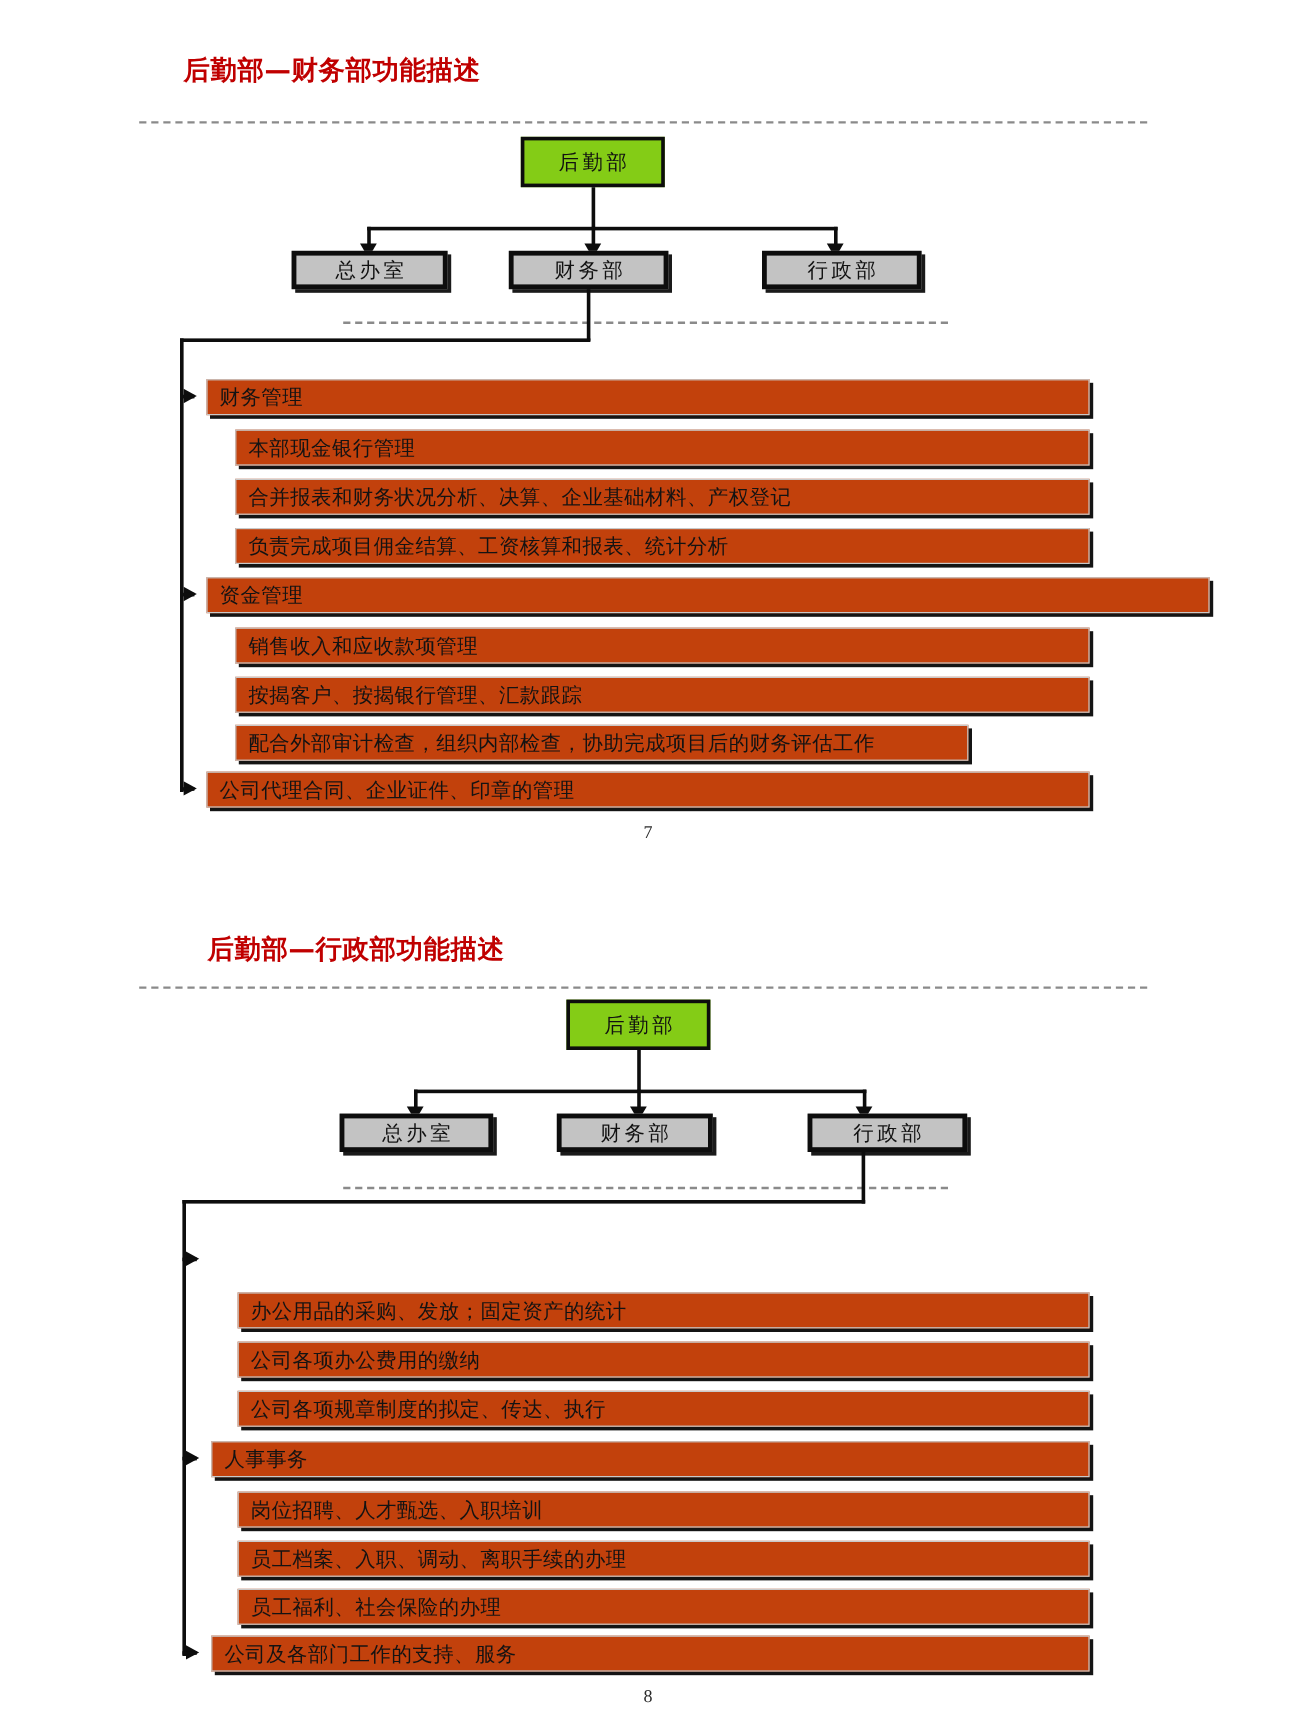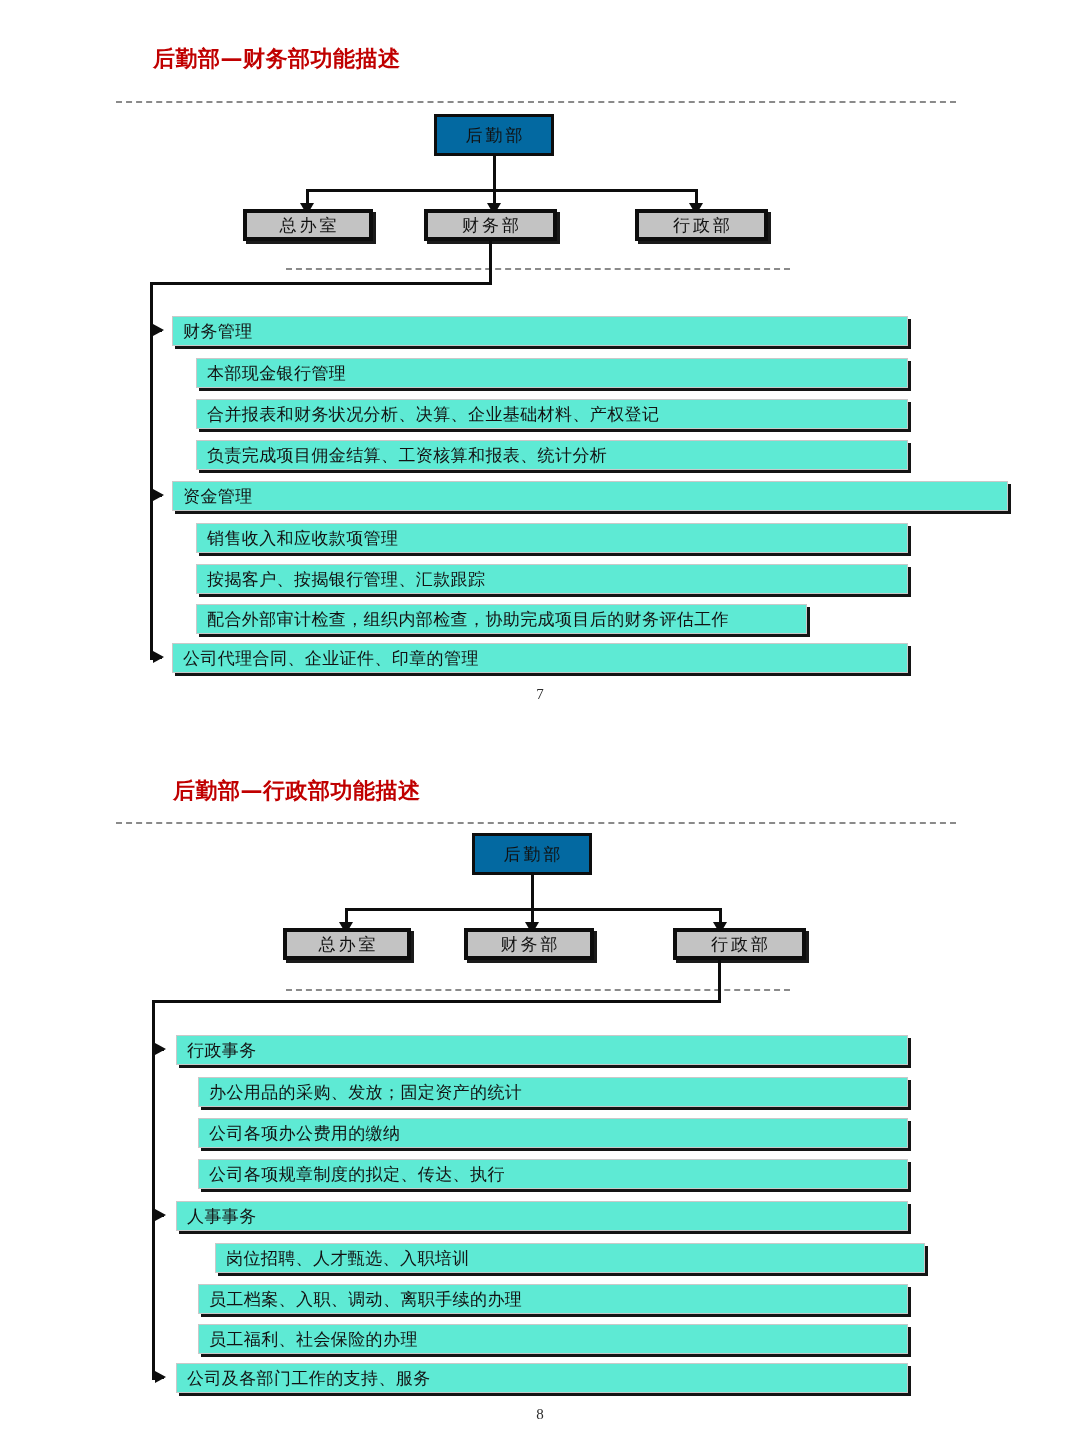--- a/index.html
+++ b/index.html
@@ -45,21 +45,21 @@
     display: flex;
     align-items: center;
     justify-content: center;
     font-size: 17px;
     color: #111111;
     letter-spacing: 3px;
     text-indent: 3px;
     white-space: nowrap;
   }
   .org-box.root {
-    background: #0369a1;
+    background: #84cc16;
     border: 3px solid #0d0d0d;
   }
   .org-box.child {
     background: #c3c3c3;
     border: 4px solid #0d0d0d;
     box-shadow: 3px 3px 0 0 #1a1a1a;
   }
 
   
   .ln-h {
@@ -86,21 +86,21 @@
     height: 0;
     border-top: 6px solid transparent;
     border-bottom: 6px solid transparent;
     border-left: 11px solid #0d0d0d;
   }
 
   
   .func-row {
     position: absolute;
     box-sizing: border-box;
-    background: #5eead4;
+    background: #c2410c;
     border: 1px solid #c9c9c9;
     box-shadow: 3px 3px 0 0 #141414;
     display: flex;
     align-items: center;
     height: 30px;
     font-size: 17px;
     color: #131313;
     padding-left: 10px;
     white-space: nowrap;
     letter-spacing: 0.4px;
@@ -192,29 +192,28 @@
   <div class="org-box child" style="left:673px; top:208px; width:133px; height:32px;">行政部</div>
 
   <div class="hr-dashed" style="left:286px; top:269px; width:504px;"></div>
 
   <div class="ln-v" style="left:718px; top:240px; height:43px;"></div>
   <div class="ln-h" style="left:152px; top:280px; width:569px;"></div>
   <div class="ln-v" style="left:152px; top:280px; height:380px;"></div>
 
   <div class="arrow-right" style="left:155px; top:323px;"></div>
   <div class="ln-h" style="left:152px; top:328px; width:12px;"></div>
-  <div class="func-row" style="left:176px; top:315px; width:732px;">行政事务</div>
   <div class="func-row" style="left:198px; top:357px; width:710px;">办公用品的采购、发放；固定资产的统计</div>
   <div class="func-row" style="left:198px; top:398px; width:710px;">公司各项办公费用的缴纳</div>
   <div class="func-row" style="left:198px; top:439px; width:710px;"> 公司各项规章制度的拟定、传达、执行</div>
 
   <div class="arrow-right" style="left:155px; top:489px;"></div>
   <div class="ln-h" style="left:152px; top:494px; width:12px;"></div>
   <div class="func-row" style="left:176px; top:481px; width:732px;">人事事务</div>
-  <div class="func-row" style="left:198px; top:523px; width:710px;margin-left:17px;">岗位招聘、人才甄选、入职培训</div>
+  <div class="func-row" style="left:198px; top:523px; width:710px;">岗位招聘、人才甄选、入职培训</div>
   <div class="func-row" style="left:198px; top:564px; width:710px;">员工档案、入职、调动、离职手续的办理</div>
   <div class="func-row" style="left:198px; top:604px; width:710px;">员工福利、社会保险的办理</div>
 
   <div class="arrow-right" style="left:155px; top:651px;"></div>
   <div class="ln-h" style="left:152px; top:656px; width:12px;"></div>
   <div class="func-row" style="left:176px; top:643px; width:732px;">公司及各部门工作的支持、服务</div>
 
   <div class="page-number" style="top:686px;">8</div>
 </div>
 

